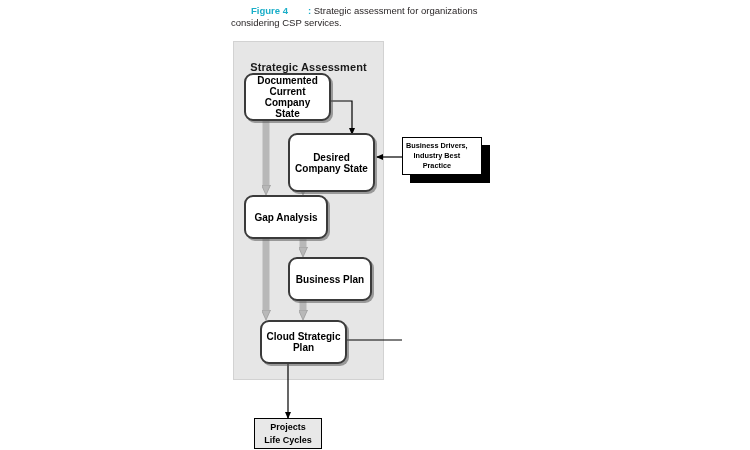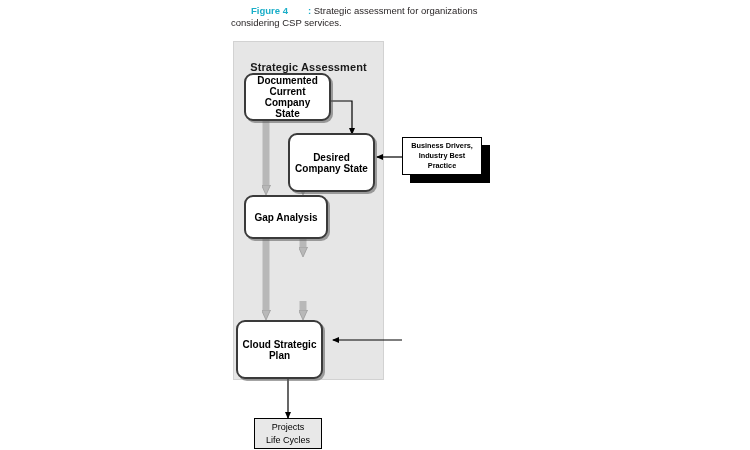--- a/index.html
+++ b/index.html
@@ -105,21 +105,20 @@
     width: 100%;
     height: 100%;
     background: #000000;
   }
   .annot {
     position: relative;
     background: #ffffff;
     border: 1px solid #000000;
     display: flex;
     align-items: center;
-    justify-content: center;
     text-align: center;
     font-size: 7.3px;
     font-weight: bold;
     color: #000000;
     line-height: 10px;
     box-sizing: border-box;
     width: 100%;
     height: 100%;
     padding: 2px 3px;
   }
@@ -127,21 +126,21 @@
   
   .terminal {
     position: absolute;
     background: #e8e8e8;
     border: 1.5px solid #000000;
     display: flex;
     align-items: center;
     justify-content: center;
     text-align: center;
     font-size: 9px;
-    font-weight: normal;
+    font-weight: bold;
     color: #000000;
     line-height: 13px;
     box-sizing: border-box;
   }
 </style>
 </head>
 <body>
 
 <div id="caption">
   <span class="fig-label">Figure 4</span><span class="fig-label">: </span><span class="fig-text">Strategic assessment for organizations considering CSP services.</span>
@@ -195,22 +194,25 @@
 
   <div class="node" style="left:288px; top:133px; width:87px; height:59px;">
     <span style="white-space:pre-line;">Desired
 Company State</span>
   </div>
 
   <div class="node" style="left:244px; top:195px; width:84px; height:44px;">
     <span style="white-space:pre-line;">Gap Analysis</span>
   </div>
 
-
-  <div class="node" style="left:236px; top:320px; width:87px; height:59px;">
+  <div class="node" style="left:288px; top:257px; width:84px; height:44px;">
+    <span style="white-space:pre-line;">Business Plan</span>
+  </div>
+
+  <div class="node" style="left:260px; top:320px; width:87px; height:44px;">
     <span style="white-space:pre-line;">Cloud Strategic
 Plan</span>
   </div>
 
   <div class="annot-wrap" style="left:402px; top:137px; width:80px; height:38px;">
     <div class="annot-shadow"></div>
     <div class="annot">
       <span style="white-space:pre-line;">Business Drivers,
 Industry Best
 Practice</span>

